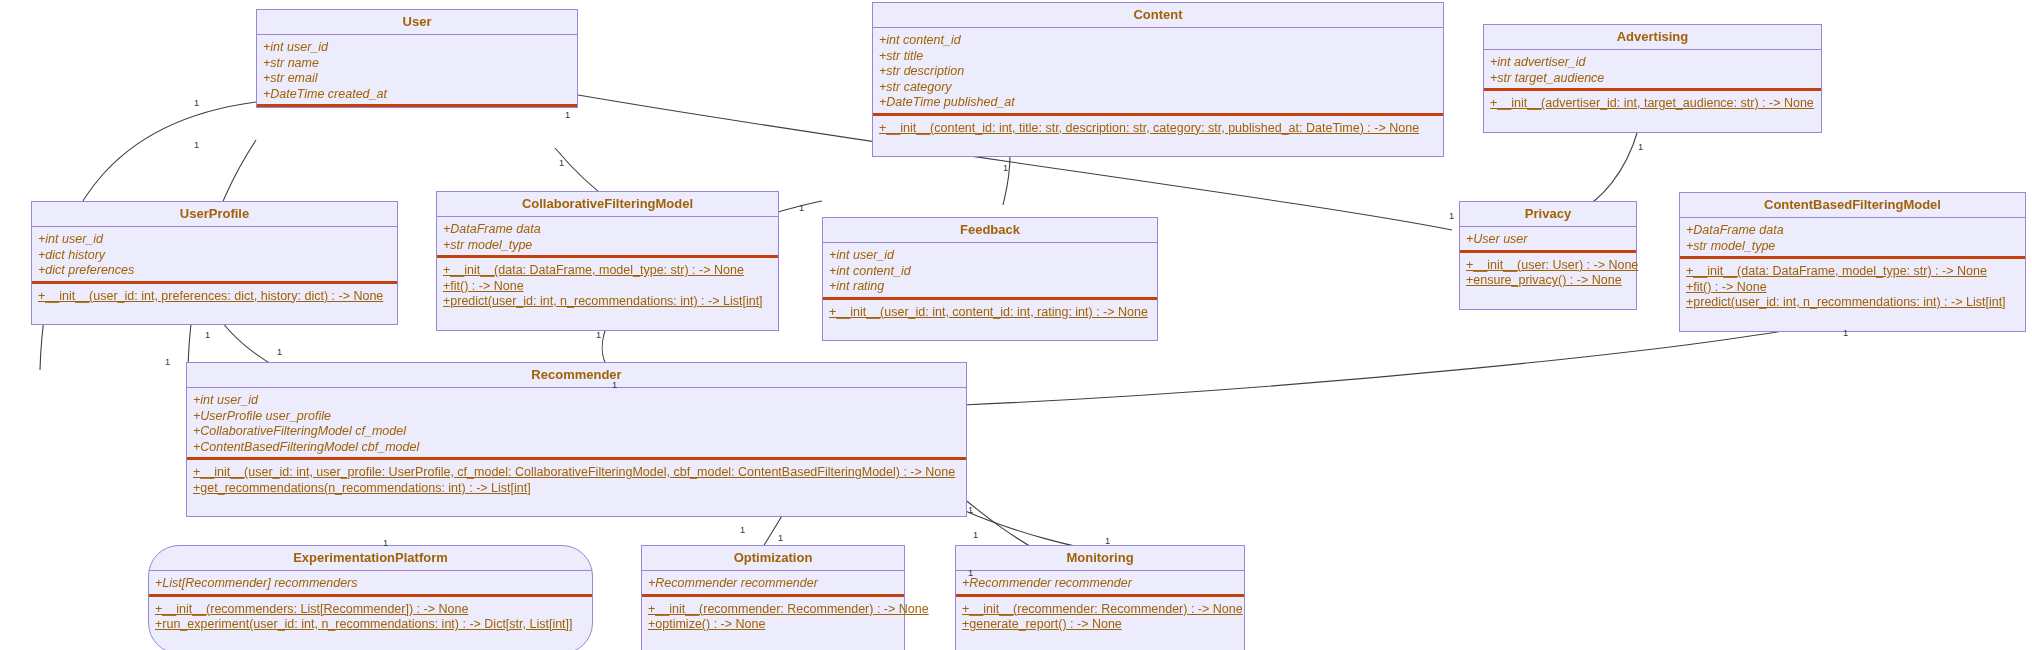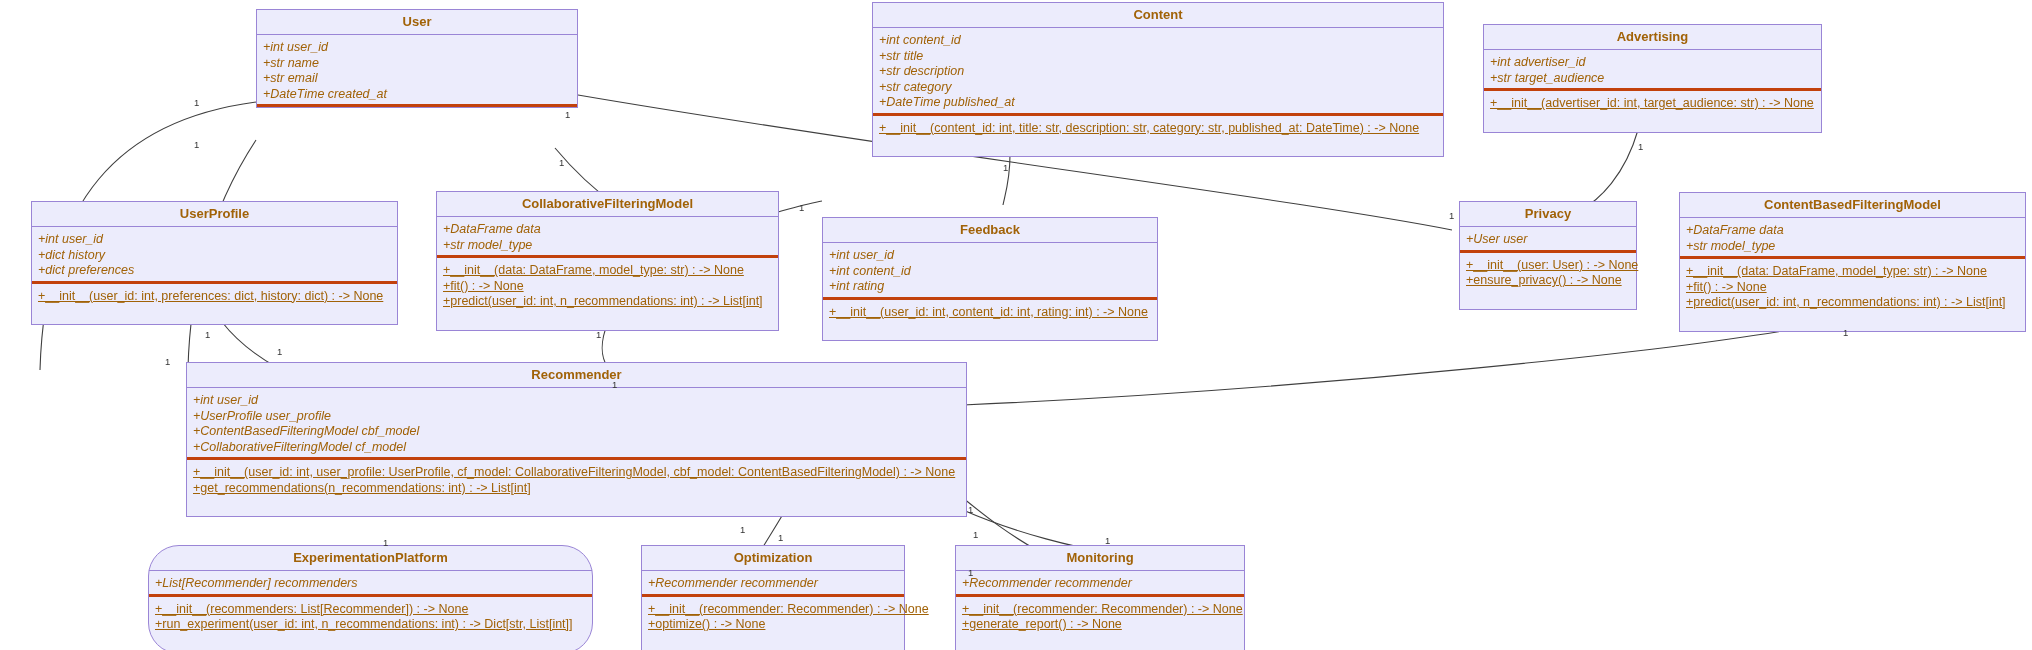--- a/index.html
+++ b/index.html
@@ -195,22 +195,22 @@
       <div class="uml-line">+fit() : -&gt; None</div>
       <div class="uml-line">+predict(user_id: int, n_recommendations: int) : -&gt; List[int]</div>
     </div>
   </div>
 
   <div class="uml-class" style="left:186px; top:362px; width:781px;">
     <div class="uml-title">Recommender</div>
     <div class="uml-attrs">
       <div class="uml-line">+int user_id</div>
       <div class="uml-line">+UserProfile user_profile</div>
+      <div class="uml-line">+CollaborativeFilteringModel cf_model</div>
       <div class="uml-line">+ContentBasedFilteringModel cbf_model</div>
-      <div class="uml-line">+CollaborativeFilteringModel cf_model</div>
     </div>
     <div class="uml-methods">
       <div class="uml-line">+__init__(user_id: int, user_profile: UserProfile, cf_model: CollaborativeFilteringModel, cbf_model: ContentBasedFilteringModel) : -&gt; None</div>
       <div class="uml-line">+get_recommendations(n_recommendations: int) : -&gt; List[int]</div>
     </div>
   </div>
 
   <div class="uml-class" style="left:148px; top:545px; width:445px;border-radius:31px;">
     <div class="uml-title">ExperimentationPlatform</div>
     <div class="uml-attrs">

